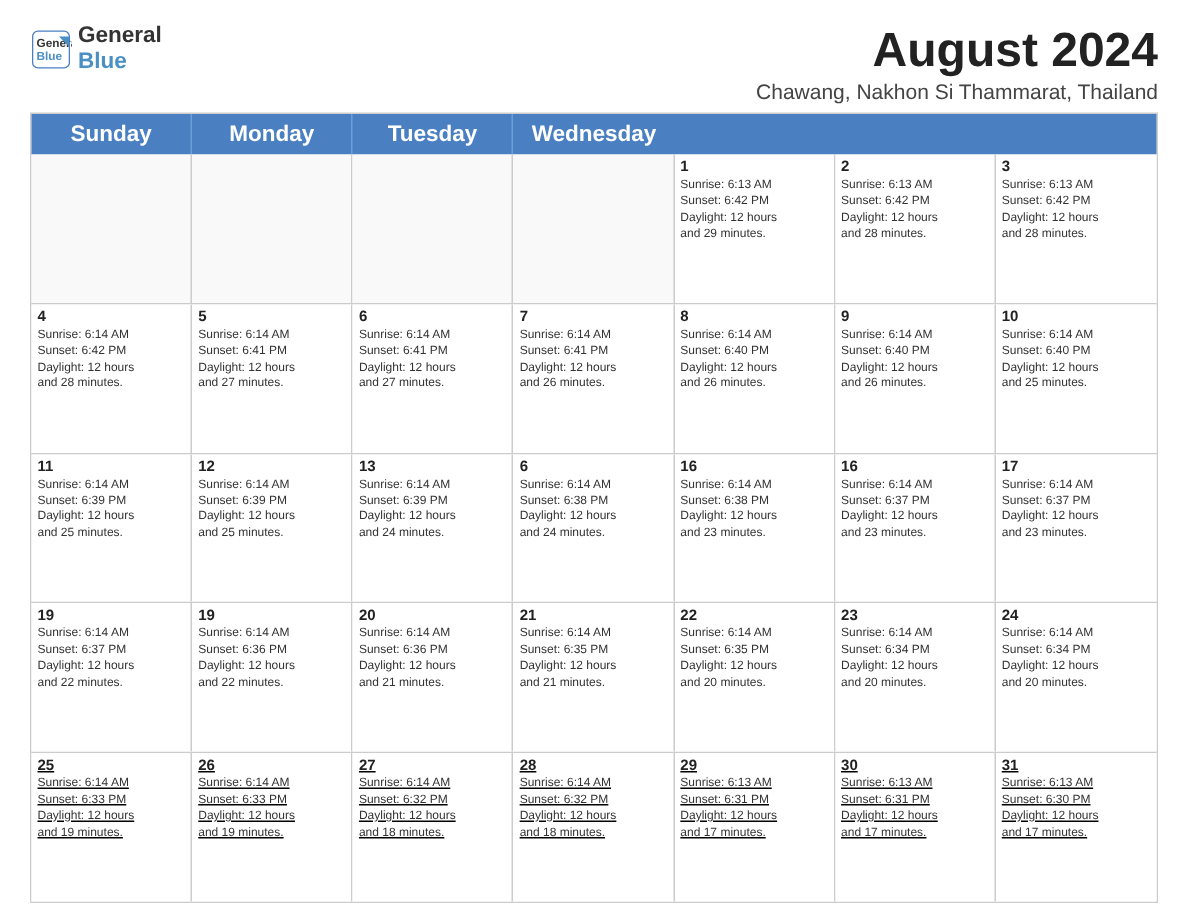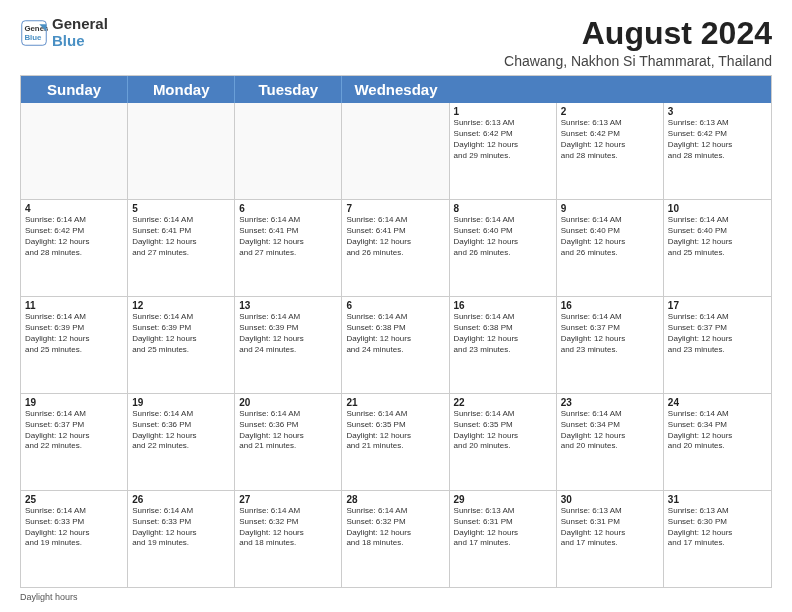--- a/index.html
+++ b/index.html
@@ -76,21 +76,21 @@
       flex: 1;
       display: flex;
       flex-direction: column;
     }
     .cal-week {
       display: grid;
       grid-template-columns: repeat(7, 1fr);
       flex: 1;
       border-bottom: 1px solid #ccc;
     }
-    .cal-week:last-child { border-bottom: none; }
+    .cal-week:last-child { border-bottom: none; text-decoration: underline; }
     .cal-cell {
       border-right: 1px solid #ccc;
       padding: 3px 4px;
       font-size: 8.5px;
       color: #333;
       vertical-align: top;
       min-height: 0;
       background: #fff;
     }
     .cal-cell:last-child { border-right: none; }
@@ -279,14 +279,13 @@
             <div class="cell-text">Sunrise: 6:13 AM<br>Sunset: 6:31 PM<br>Daylight: 12 hours<br>and 17 minutes.</div>
           </div>
           <div class="cal-cell">
             <span class="day-num">31</span>
             <div class="cell-text">Sunrise: 6:13 AM<br>Sunset: 6:30 PM<br>Daylight: 12 hours<br>and 17 minutes.</div>
           </div>
         </div>
       </div>
   </div>
 
-  <div class="footer-note">Daylight hours</div>
 </div>
 
 </body></html>

